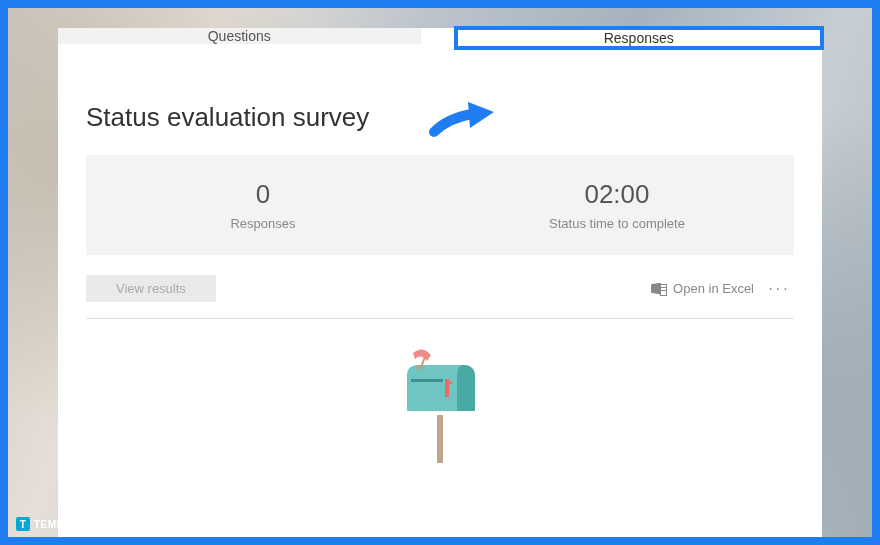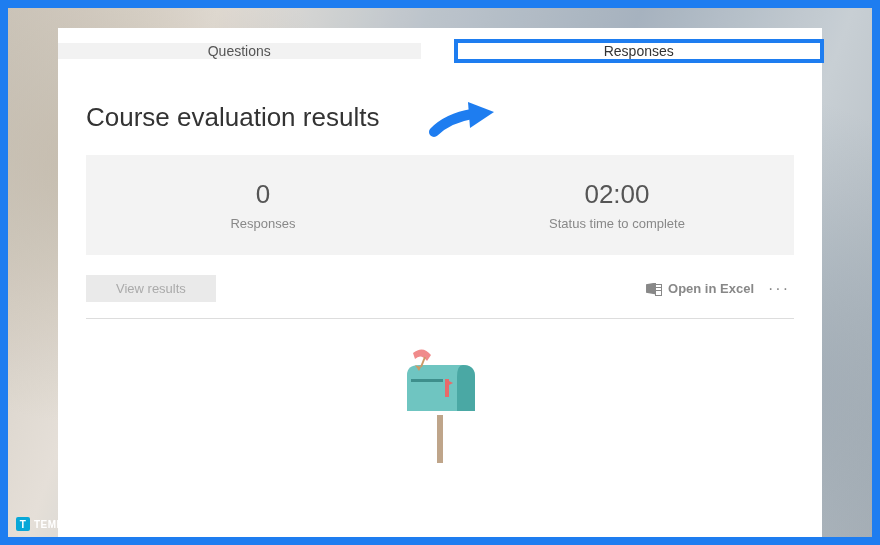--- a/index.html
+++ b/index.html
@@ -37,21 +37,21 @@
     left: 50px;
     right: 50px;
     bottom: 0;
     background: #fff;
     display: flex;
     flex-direction: column;
   }
   .tabs {
     display: flex;
     height: 46px;
-    align-items: center;
+    align-items: flex-start;
     gap: 33px;
   }
   .tab {
     flex: 1;
     display: flex;
     align-items: center;
     justify-content: center;
     font-size: 14px;
     color: #555;
     cursor: pointer;
@@ -116,21 +116,20 @@
     cursor: default;
   }
   .spacer { flex: 1; }
   .excel {
     display: flex;
     align-items: center;
     gap: 6px;
     color: #888;
     font-size: 13px;
     cursor: pointer;
-    font-weight: bold;
   }
   .excel-icon {
     width: 16px; height: 14px;
     display: inline-block;
     position: relative;
   }
   .excel-icon::before {
     content:"";
     position:absolute;
     left:0; top:1px;
@@ -205,21 +204,21 @@
         <span>Responses</span>
       </div>
     </div>
 
     <svg class="arrow" viewBox="0 0 70 40">
       <path d="M 6 34 Q 20 20 44 16" stroke="#1e7df0" stroke-width="10" fill="none" stroke-linecap="round"></path>
       <path d="M 40 4 L 66 14 L 42 30 Z" fill="#1e7df0"></path>
     </svg>
 
     <div class="content">
-      <h1 class="title">Course evaluation results</h1>
+      <h1 class="title">Status evaluation survey</h1>
 
       <div class="stats-panel">
         <div class="stat">
           <div class="stat-value">0</div>
           <div class="stat-label">Responses</div>
         </div>
         <div class="stat">
           <div class="stat-value">02:00</div>
           <div class="stat-label">Status time to complete</div>
         </div>

